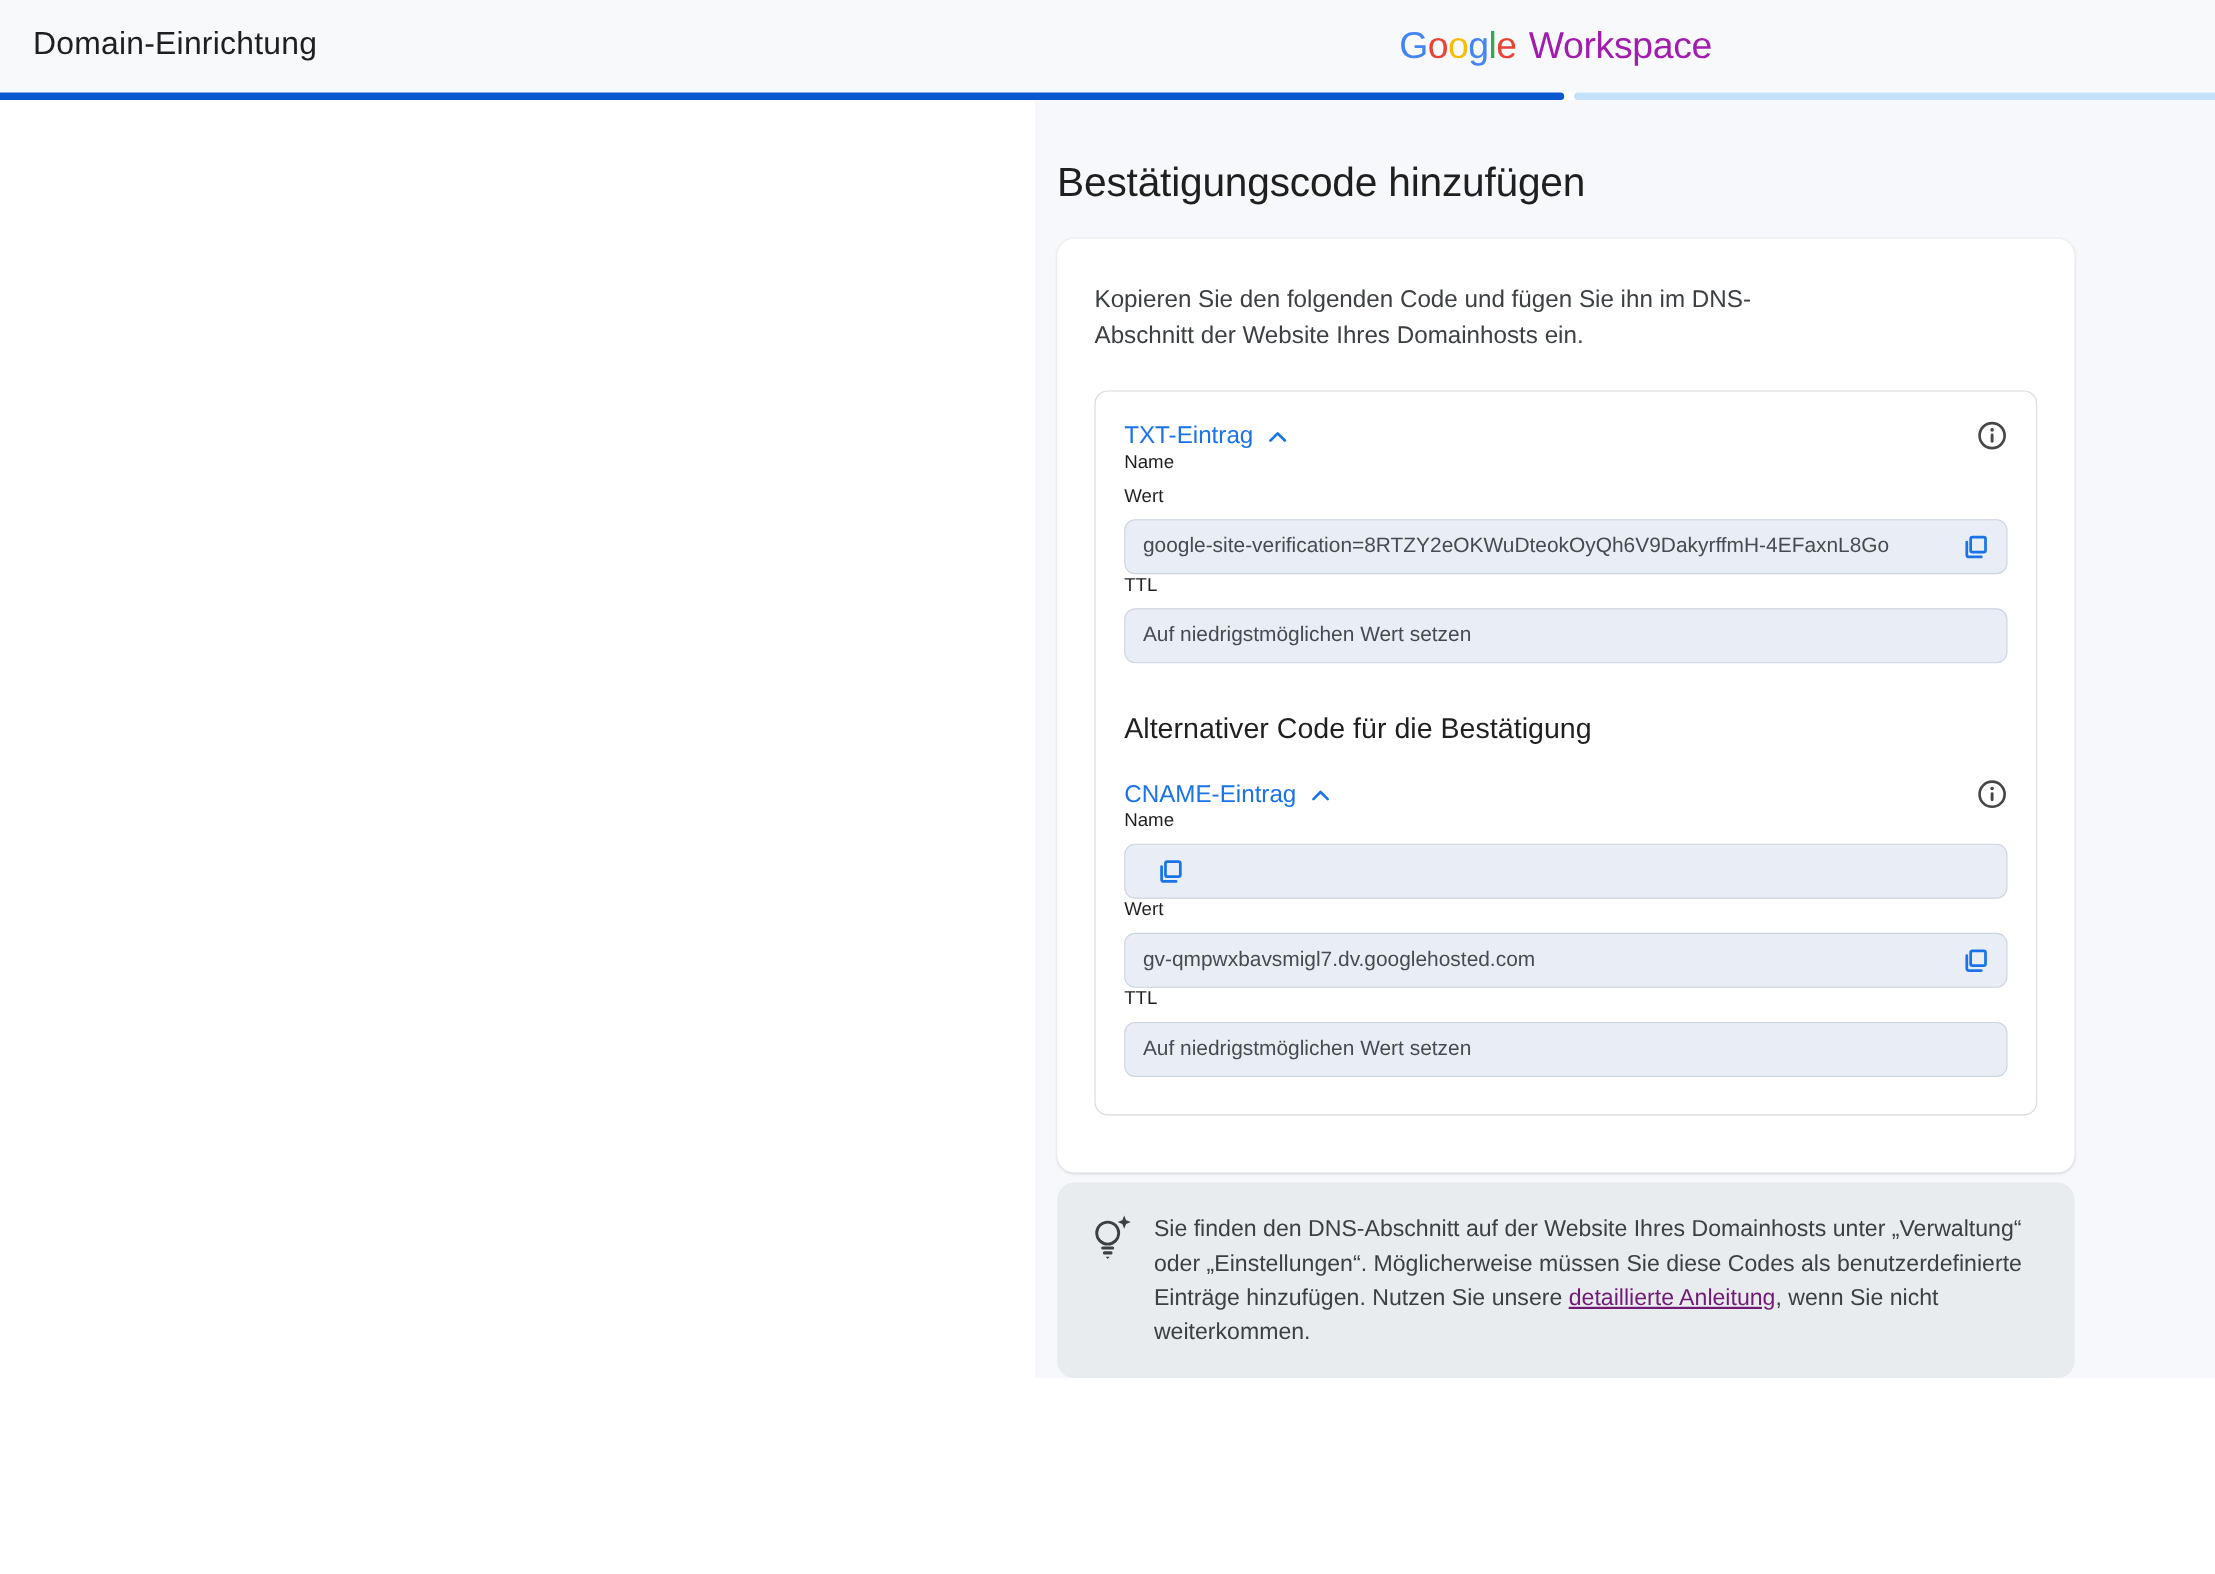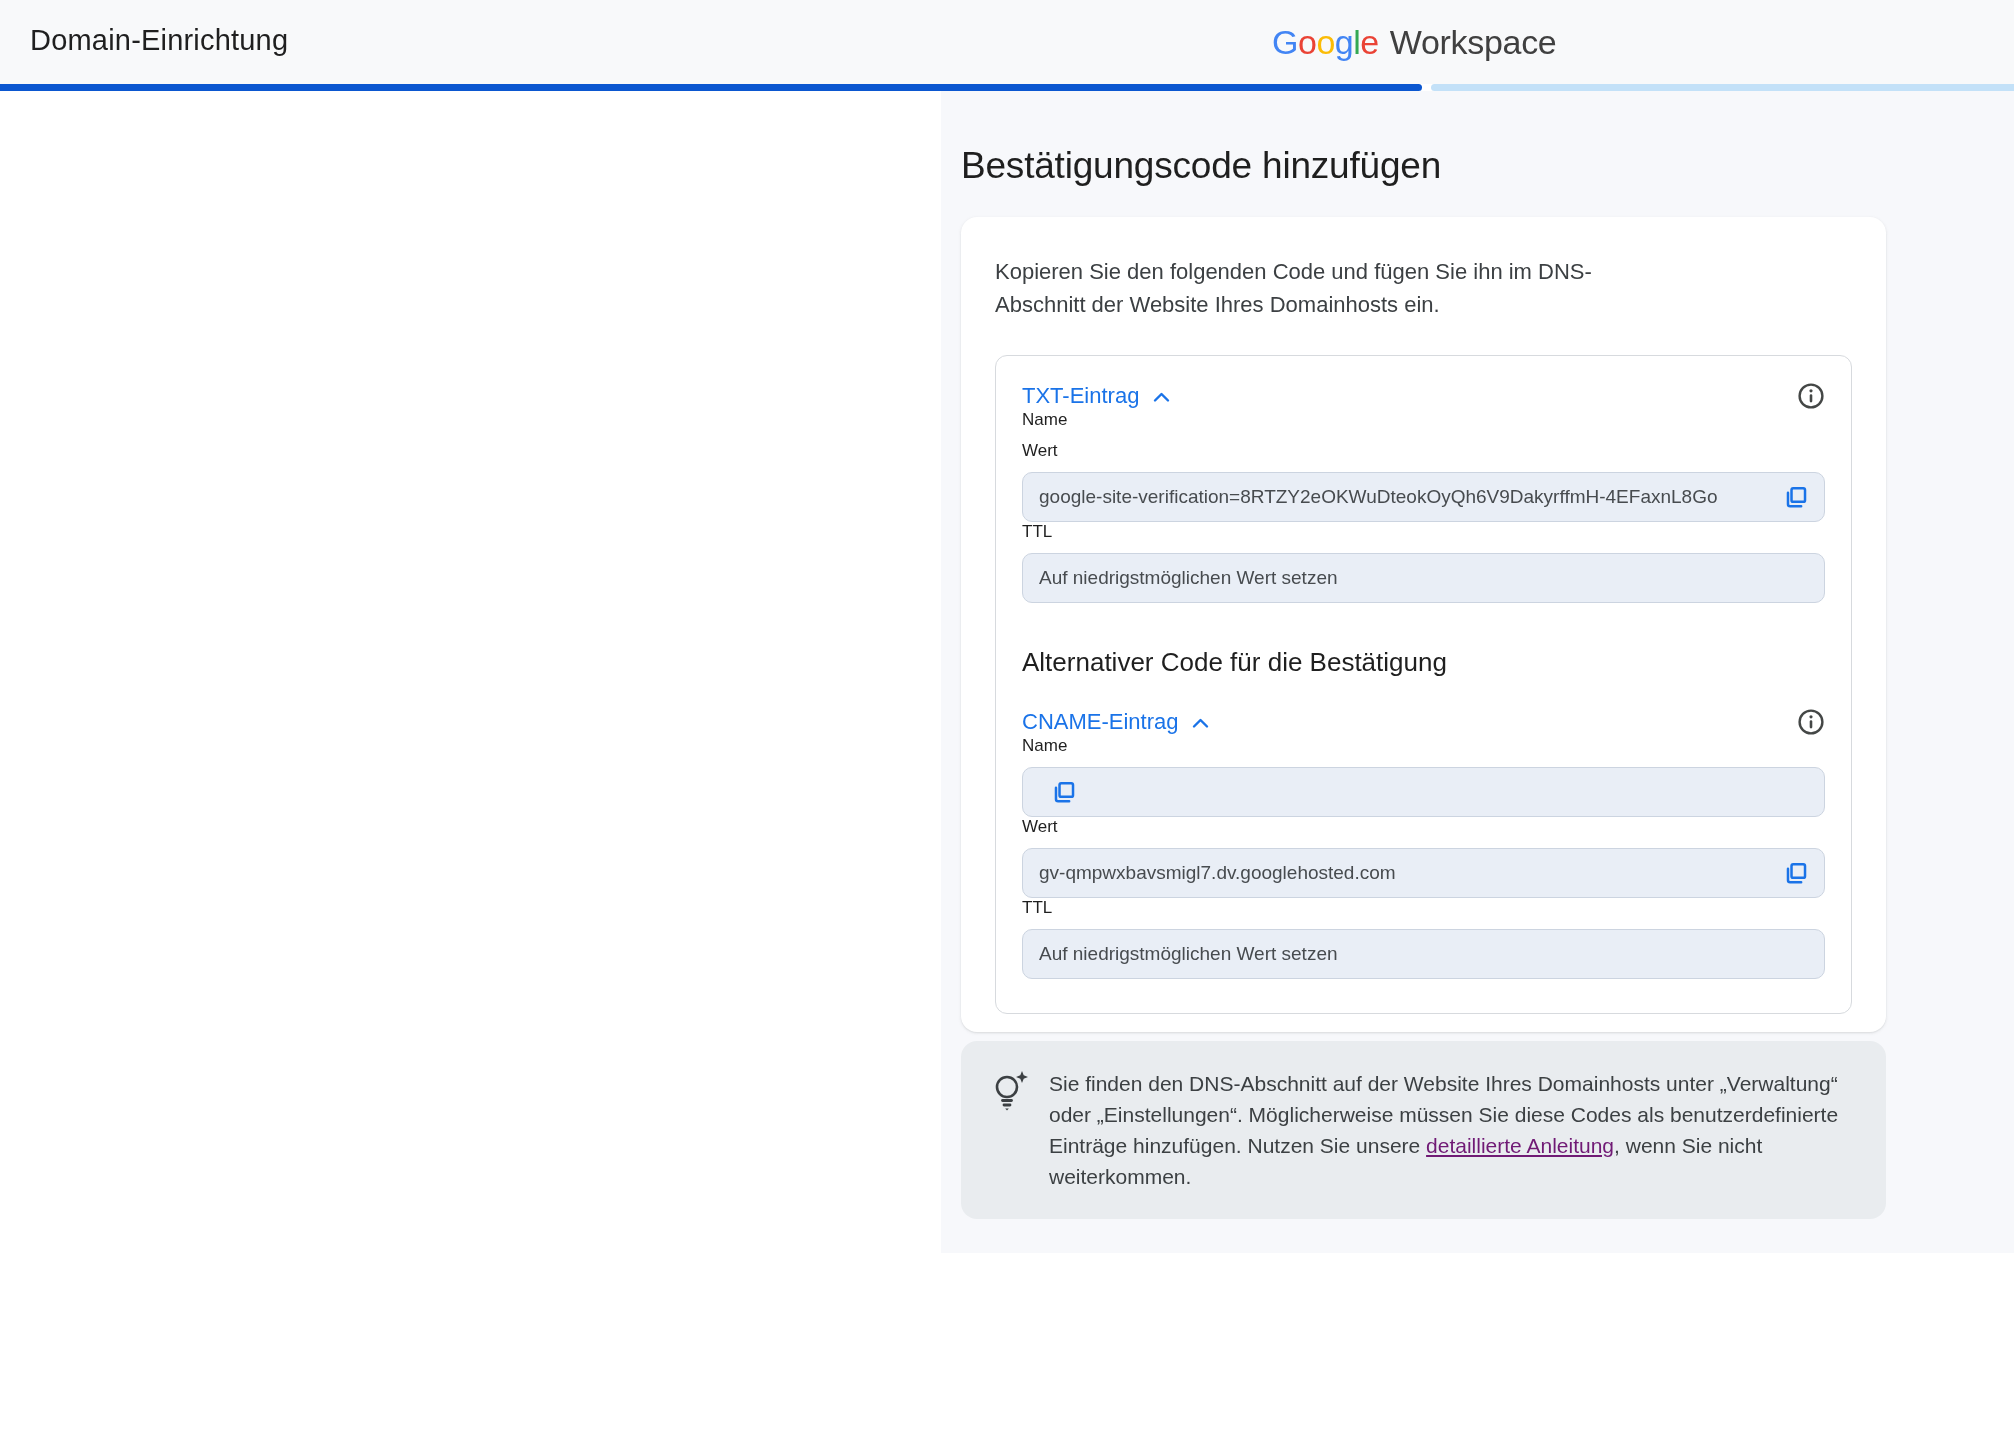--- a/index.html
+++ b/index.html
@@ -4,35 +4,35 @@
 <style>
   * { margin:0; padding:0; box-sizing:border-box; }
   html,body { width:2014px; height:1431px; background:#ffffff; font-family:"Liberation Sans", sans-serif; color:#1f1f1f; }
   .page { position:relative; width:2014px; height:1253px; overflow:hidden; }
 
   
   .app-header { position:relative; height:84px; background:#f8f9fa; }
   .app-title { position:absolute; left:30px; top:24px; font-size:29px; font-weight:400; color:#1f1f1f; letter-spacing:.2px; }
   .brand { position:absolute; left:1272px; top:23px; font-size:34px; display:flex; align-items:baseline; }
   .brand .g-letters { font-weight:500; letter-spacing:-.5px; }
-  .brand .ws { color:#404040; font-weight:400; margin-left:11px; letter-spacing:-.3px; }
+  .brand .ws { color:#a21caf; font-weight:400; margin-left:11px; letter-spacing:-.3px; }
   .c-blue { color:#4285F4; } .c-red { color:#EA4335; } .c-yellow { color:#FBBC05; } .c-green { color:#34A853; }
 
   
   .progress { position:absolute; top:84px; left:0; width:100%; height:7px; display:flex; }
   .progress .done { background:#0b57d0; border-radius:0 4px 4px 0; }
   .progress .todo { flex:1; margin-left:9px; background:#c3e1f8; border-radius:4px 0 0 4px; }
 
   
   .content-panel { position:absolute; left:941px; top:91px; right:0; bottom:0; background:#f7f8fb; }
   .content-col { padding:54px 0 0 20px; width:945px; }
   .page-title { font-size:37px; font-weight:400; color:#1f1f1f; letter-spacing:-.2px; margin-bottom:30px; }
 
   
-  .card { width:925px; background:#ffffff; border-radius:16px; padding:38px 34px 18px 34px;
+  .card { width:925px; background:#ffffff; border-radius:16px; padding:38px 34px 52px 34px;
           box-shadow:0 1px 2px rgba(60,64,67,.12), 0 1px 4px rgba(60,64,67,.06); }
   .instructions { font-size:22px; line-height:33px; color:#3c4043; max-width:660px; }
 
   
   .record-card { margin-top:34px; border:1px solid #d7dade; border-radius:12px; padding:26px 26px 34px 26px; background:#fff; }
   .record-header { display:flex; justify-content:space-between; align-items:center; }
   .toggle { display:flex; align-items:center; gap:14px; background:none; border:none; cursor:pointer;
             font-family:inherit; font-size:22px; color:#1a73e8; padding:0; }
   .info-btn { background:none; border:none; cursor:pointer; padding:0; line-height:0; }
 

